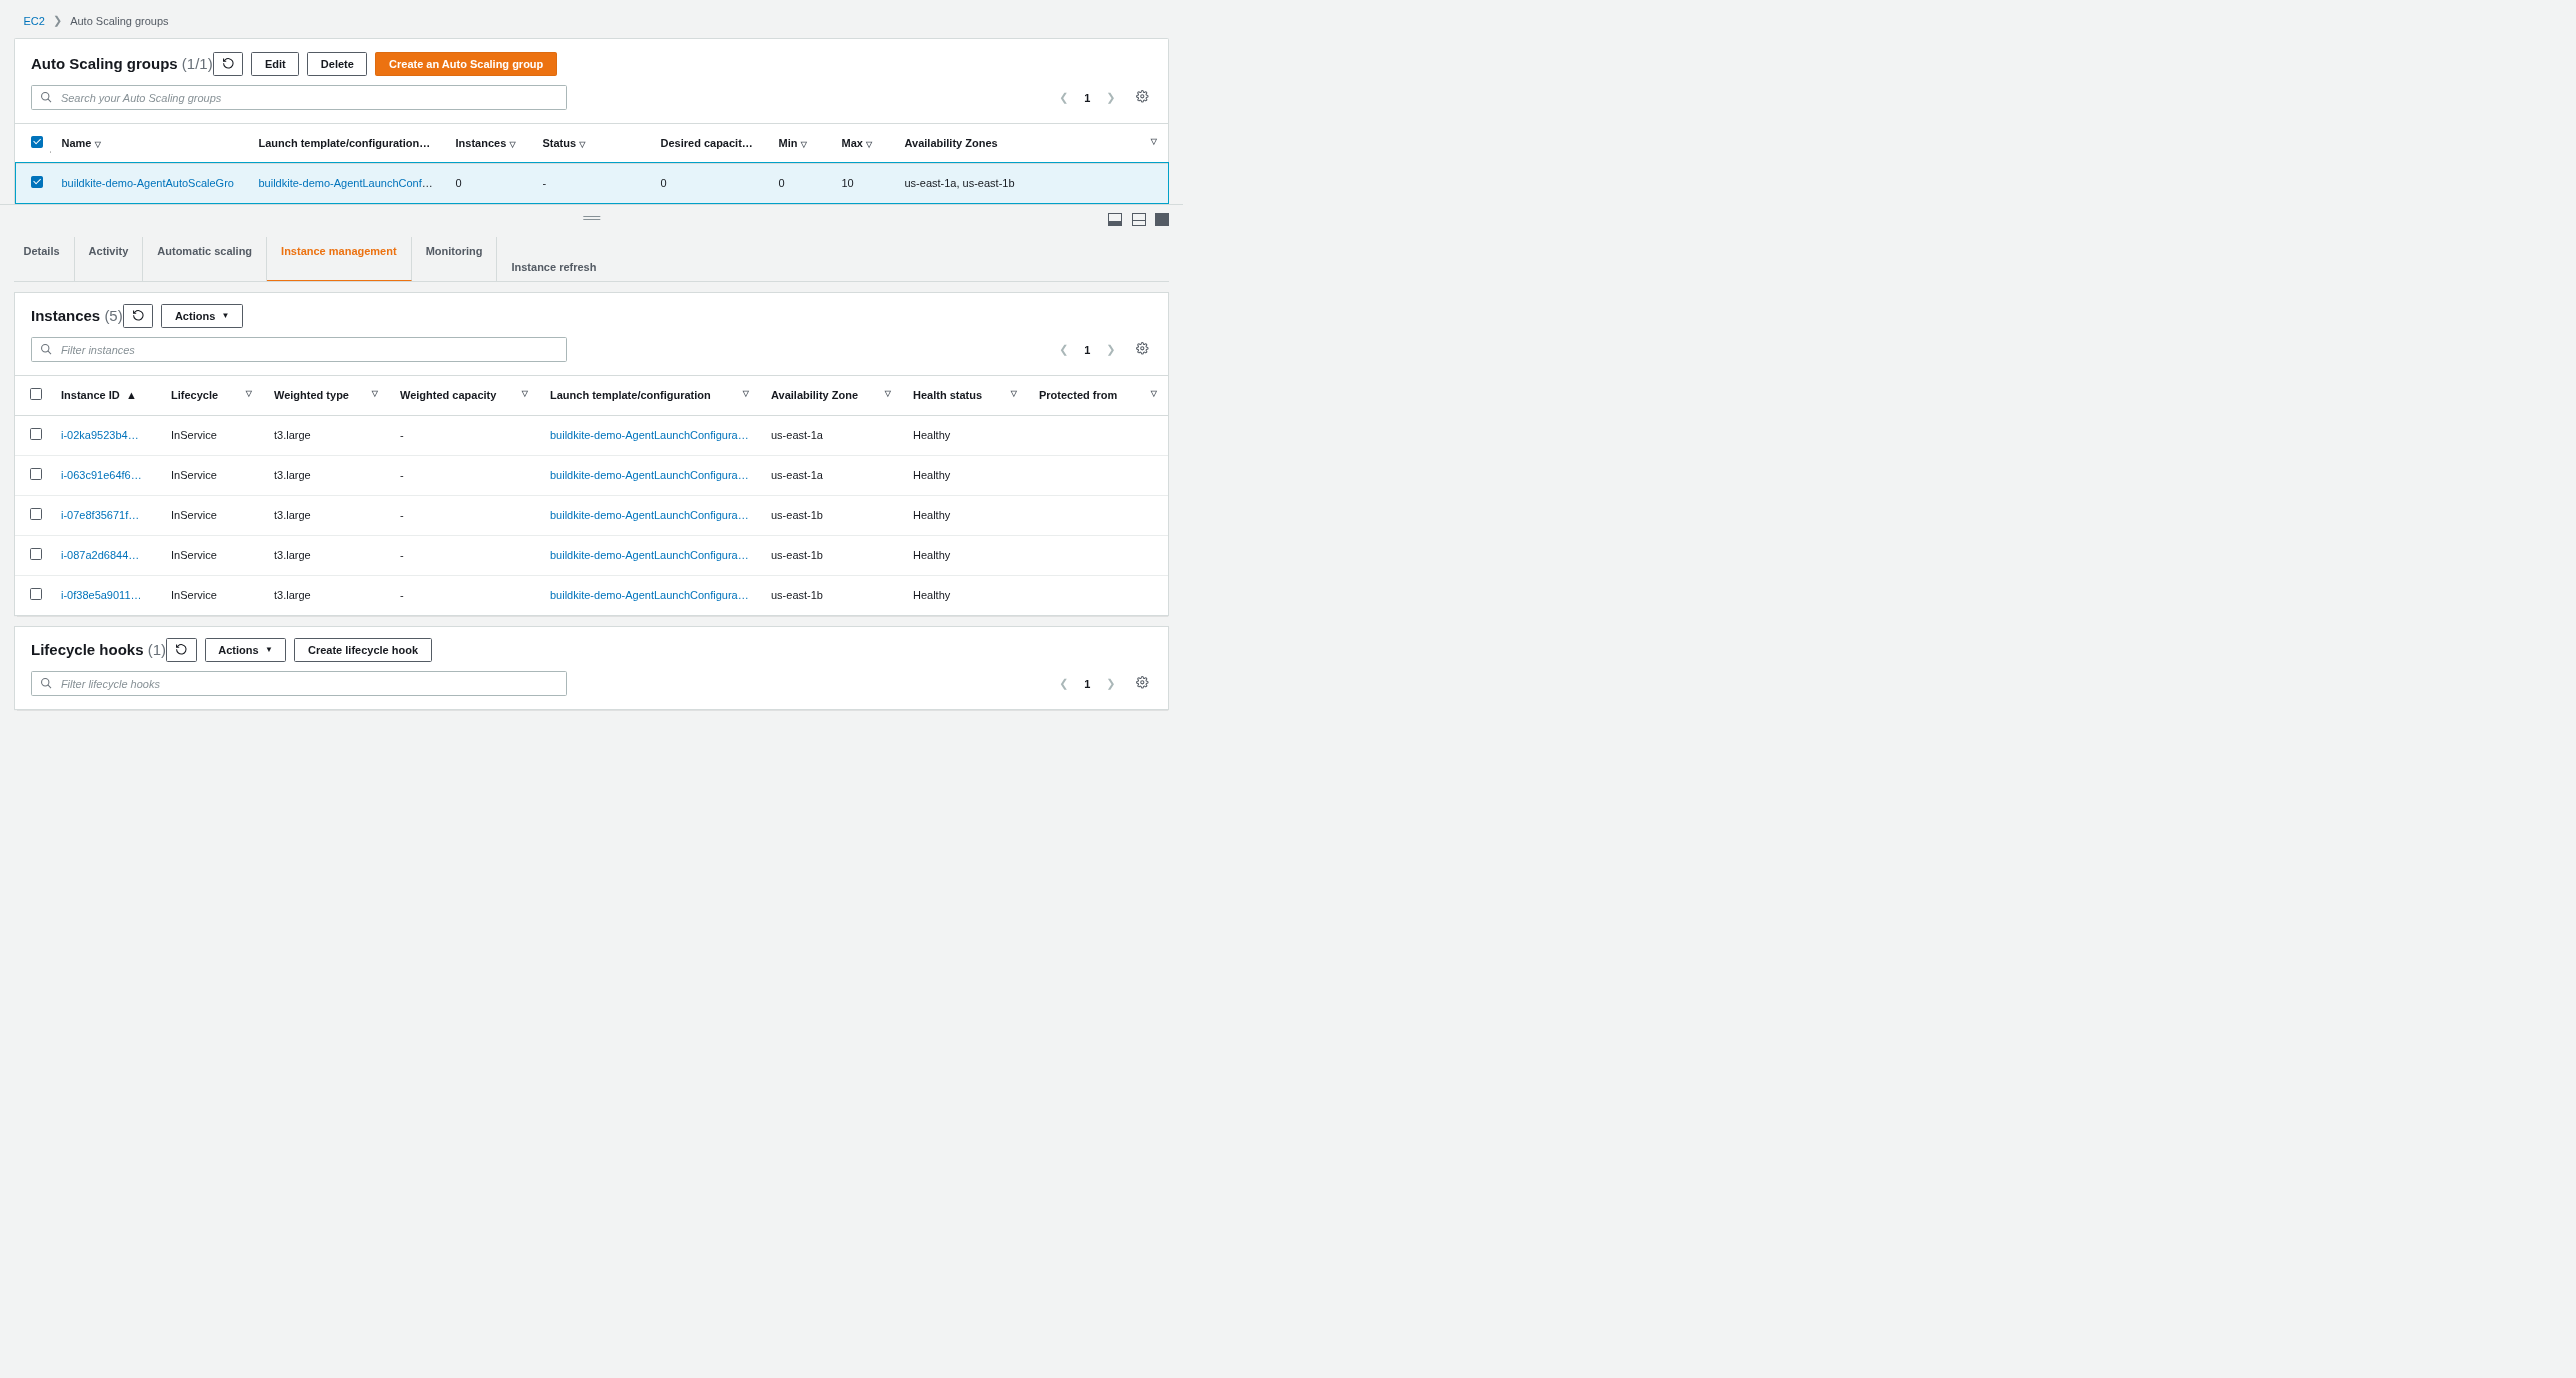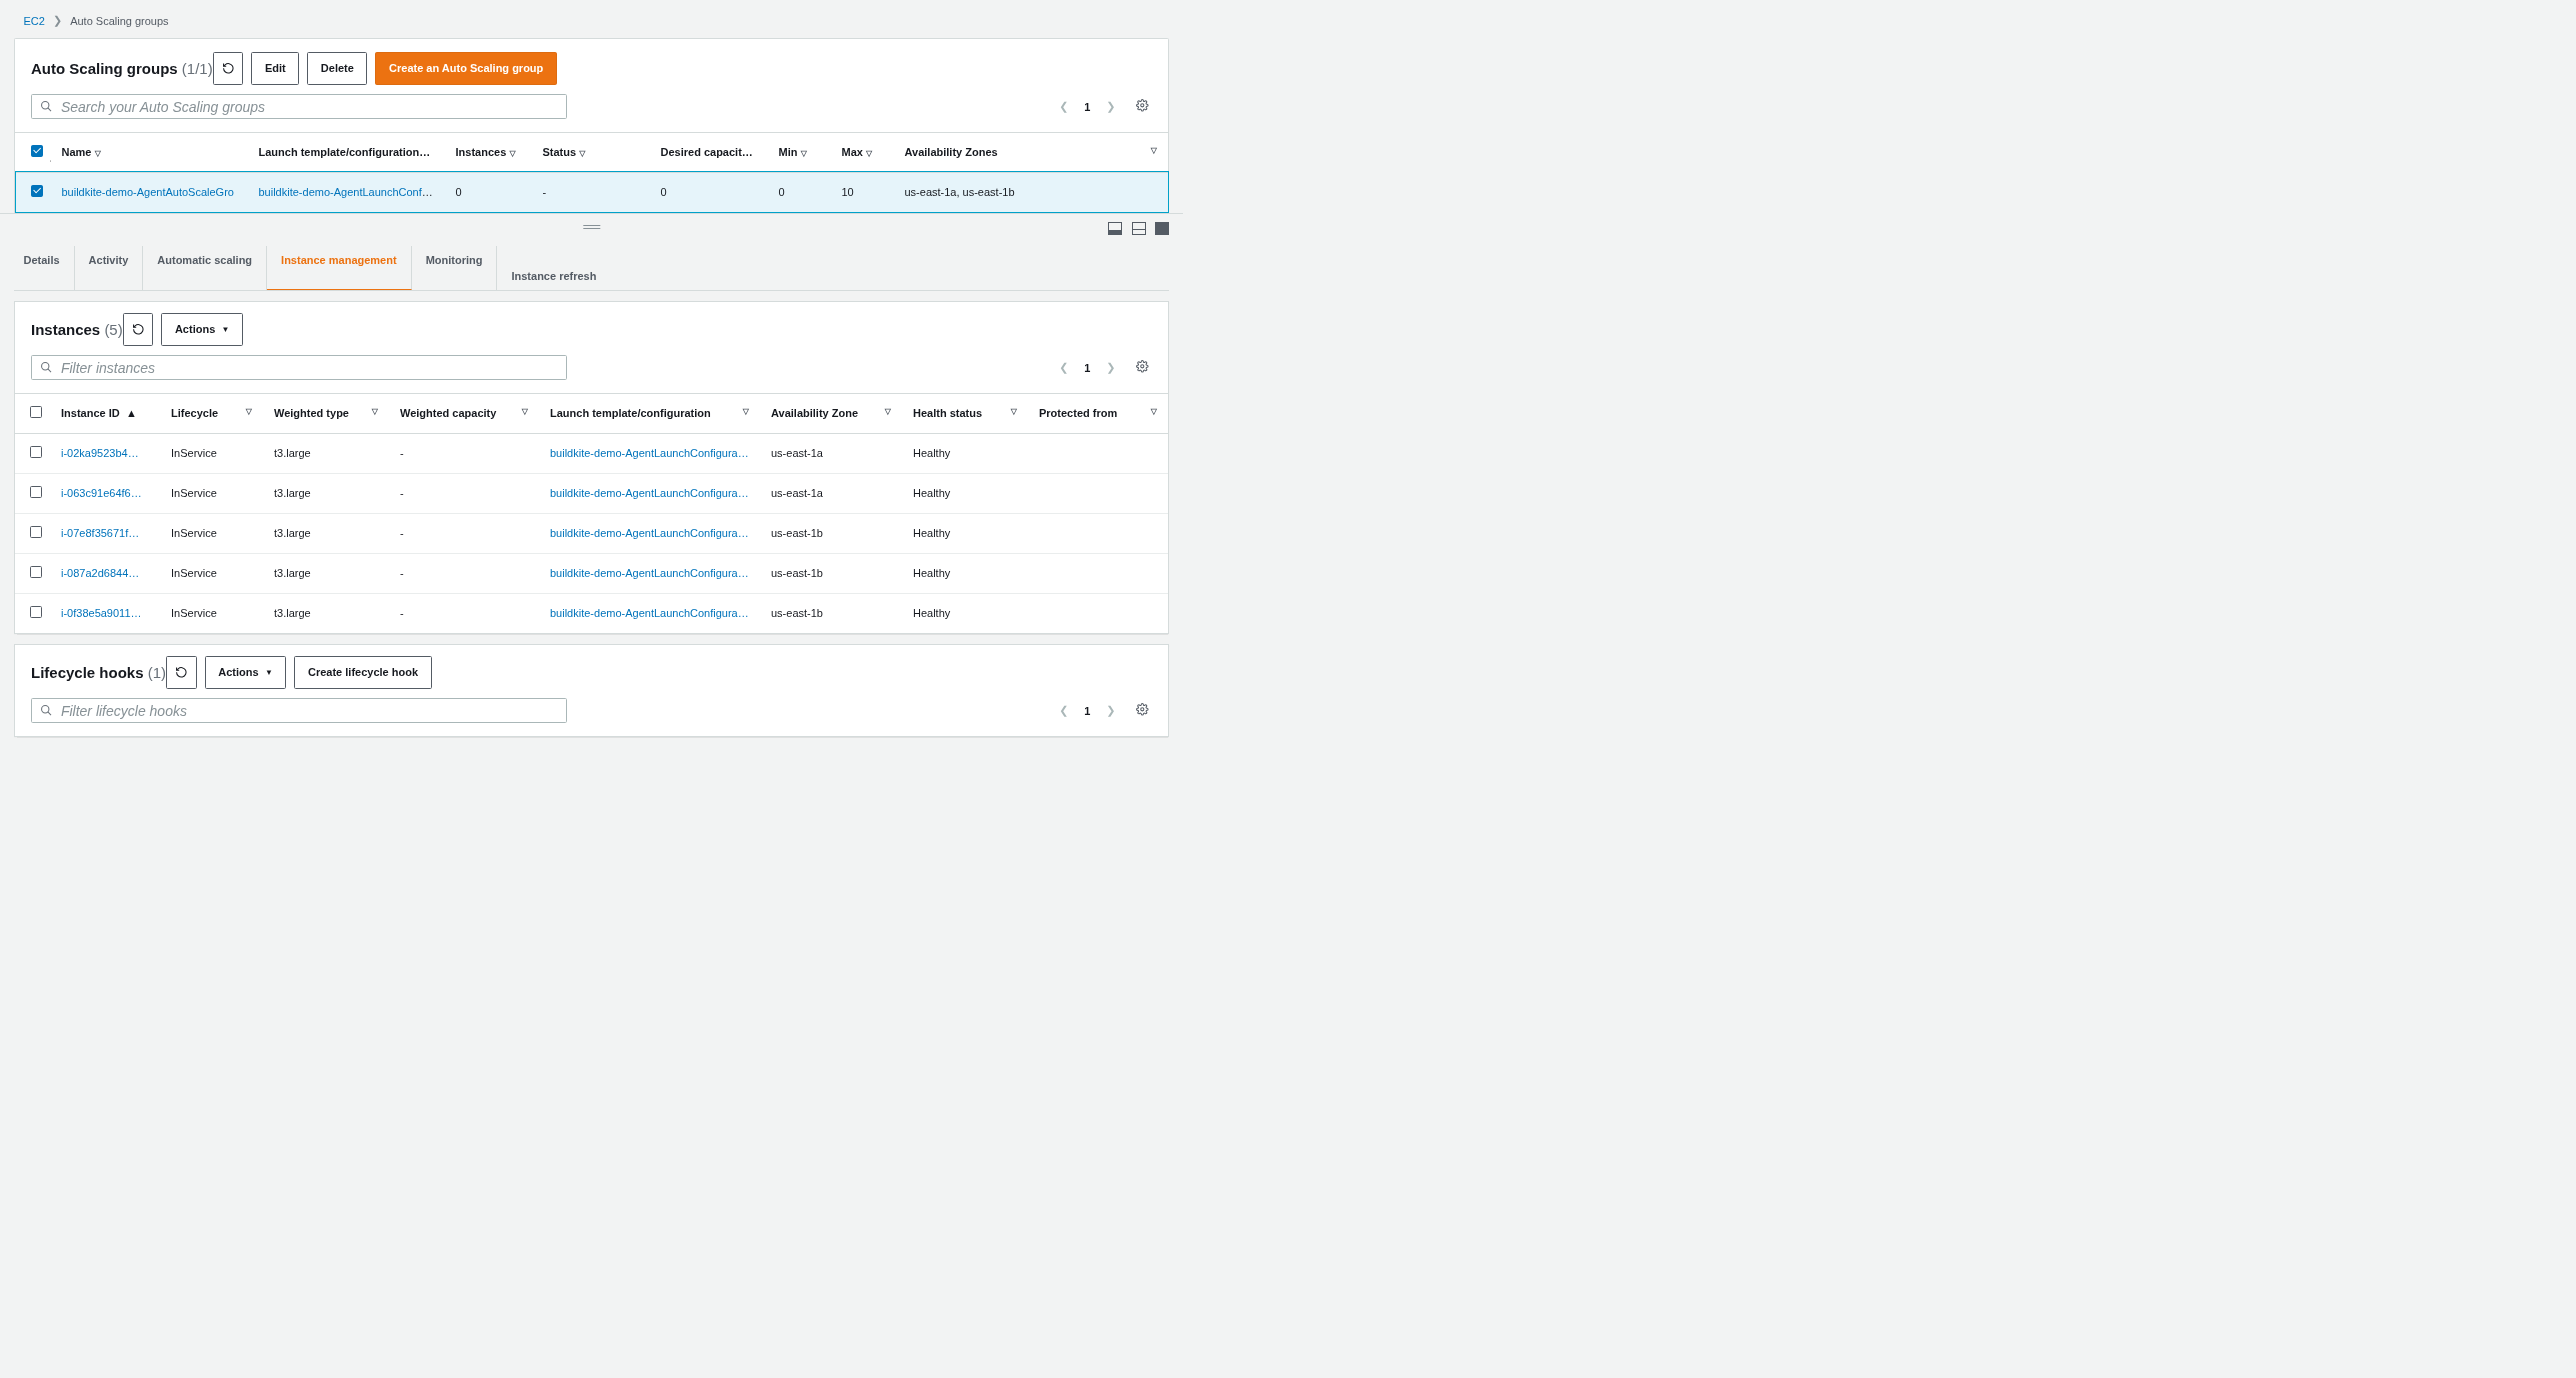--- a/index.html
+++ b/index.html
@@ -23,28 +23,28 @@
   .breadcrumb { display: flex; align-items: center; gap: 8px; padding: 3.2px 9.5px 11px; font-size: 11px; }
   .breadcrumb .sep { color: #879196; }
   .breadcrumb .current { color: var(--text-muted); }
 
   
   .panel { background: var(--panel-bg); border: 0.8px solid var(--border); border-radius: 1.6px 1.6px 0 0; box-shadow: 0 0.8px 0.8px rgba(0,0,0,.03); }
   .panel-header { display: flex; align-items: center; padding: 12.6px 16px 0 16px; }
   .panel-title { font-size: 15px; font-weight: 700; }
   .panel-title .count { color: #687078; font-weight: 400; }
   .panel-actions { display: flex; gap: 8px; }
-  .btn { display: inline-flex; align-items: center; gap: 4.7px; height: 33px; padding: 0 12.6px; border: 0.8px solid #545b64; border-radius: 1.6px; background: #fff; font-weight: 700; font-size: 11px; color: var(--text); cursor: pointer; }
+  .btn { display: inline-flex; align-items: center; gap: 4.7px; height: 24px; padding: 0 12.6px; border: 0.8px solid #545b64; border-radius: 1.6px; background: #fff; font-weight: 700; font-size: 11px; color: var(--text); cursor: pointer; }
   .btn.icon-only { padding: 0 8px; }
   .btn.primary { background: var(--orange); border-color: var(--orange-dark); color: #fff; }
   svg.inline-icon { width: 12.6px; height: 12.6px; stroke: currentColor; fill: none; stroke-width: 2; }
 
   .filter-row { display: flex; align-items: center; justify-content: space-between; padding: 9.5px 16px 12.6px; gap: 9.5px; }
   .search-box { display: flex; align-items: center; gap: 6.3px; width: 536px; height: 25px; padding: 0 8px; border: 0.8px solid #aab7b8; border-radius: 1.6px; color: #687078; }
-  .search-box input { border: none; outline: none; flex: 1; font-size: 14px; color: var(--text); background: transparent; }
+  .search-box input { border: none; outline: none; flex: 1; font-size: 11px; color: var(--text); background: transparent; }
   .search-box input::placeholder { color: #879196; font-style: italic; }
   .pager { display: flex; align-items: center; gap: 8px; }
   .pager .page-num { font-weight: 700; padding: 0 4.7px; }
   .pager .arrow, .gear-btn { color: #545b64; cursor: pointer; padding: 3.2px; }
   .pager .arrow.disabled { color: #aab7b8; cursor: default; }
   .gear-btn { margin-left: 6.3px; }
 
   
   .table-wrap { border-top: 0.8px solid var(--border); }
   table.data { width: 100%; border-collapse: collapse; table-layout: fixed; }

